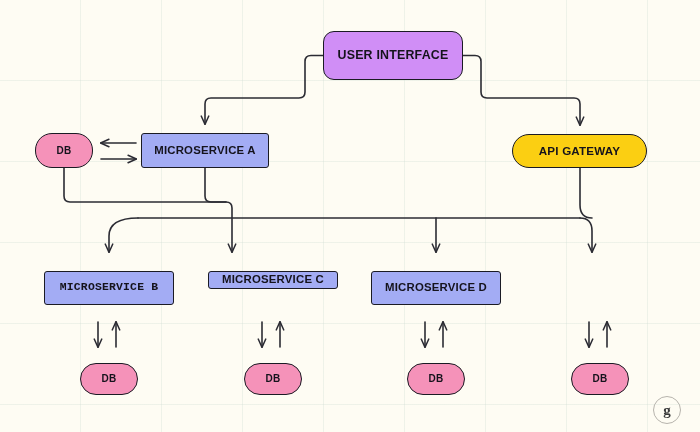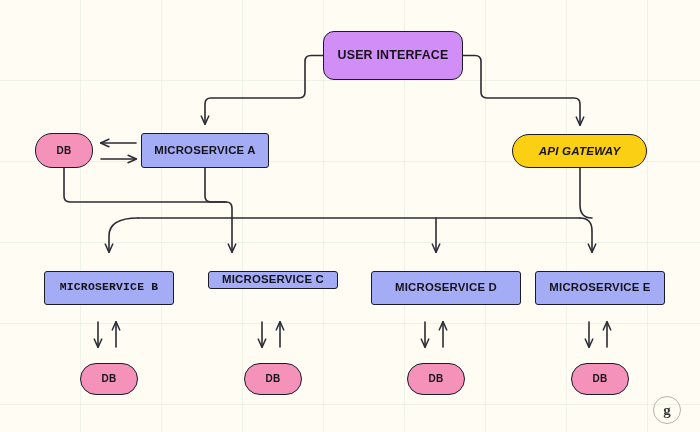--- a/index.html
+++ b/index.html
@@ -48,29 +48,28 @@
     font-size: 12.4px;
   }
   .n-svc {
     background: #A3ACF4;
     border-radius: 3px;
     font-size: 11.4px;
   }
   .n-a  { left: 141px; top: 133px; width: 128px; height: 35px; }
   .n-b  { left: 44px;  top: 271px; width: 130px; height: 34px; font-family: Liberation Mono, monospace; }
   .n-c  { left: 208px; top: 271px; width: 130px; height: 18px; }
-  .n-d  { left: 371px; top: 271px; width: 150px; height: 34px; }
+  .n-d  { left: 371px; top: 271px; width: 130px; height: 34px; }
   .n-e  { left: 535px; top: 271px; width: 130px; height: 34px; }
   .n-gw {
     left: 512px; top: 134px;
     width: 135px; height: 34px;
     background: #FBCF12;
     border-radius: 17px;
     font-size: 11.6px;
-    font-style: italic;
   }
   .n-db {
     background: #F592B9;
     border-radius: 17px;
     font-size: 10px;
   }
   .db-a { left: 35px;  top: 133px; width: 58px;  height: 35px; }
   .db-b { left: 80px;  top: 363px; width: 58px;  height: 32px; }
   .db-c { left: 244px; top: 363px; width: 58px;  height: 32px; }
   .db-d { left: 407px; top: 363px; width: 58px;  height: 32px; }
@@ -158,23 +157,20 @@
 
   <div class="node n-svc n-b">
     <span>MICROSERVICE B</span>
   </div>
   <div class="node n-svc n-c">
     <span>MICROSERVICE C</span>
   </div>
   <div class="node n-svc n-d">
     <span>MICROSERVICE D</span>
   </div>
-  <div class="node n-svc n-e">
-    <span>MICROSERVICE E</span>
-  </div>
 
   <div class="node n-db db-b">
     <span>DB</span>
   </div>
   <div class="node n-db db-c">
     <span>DB</span>
   </div>
   <div class="node n-db db-d">
     <span>DB</span>
   </div>

